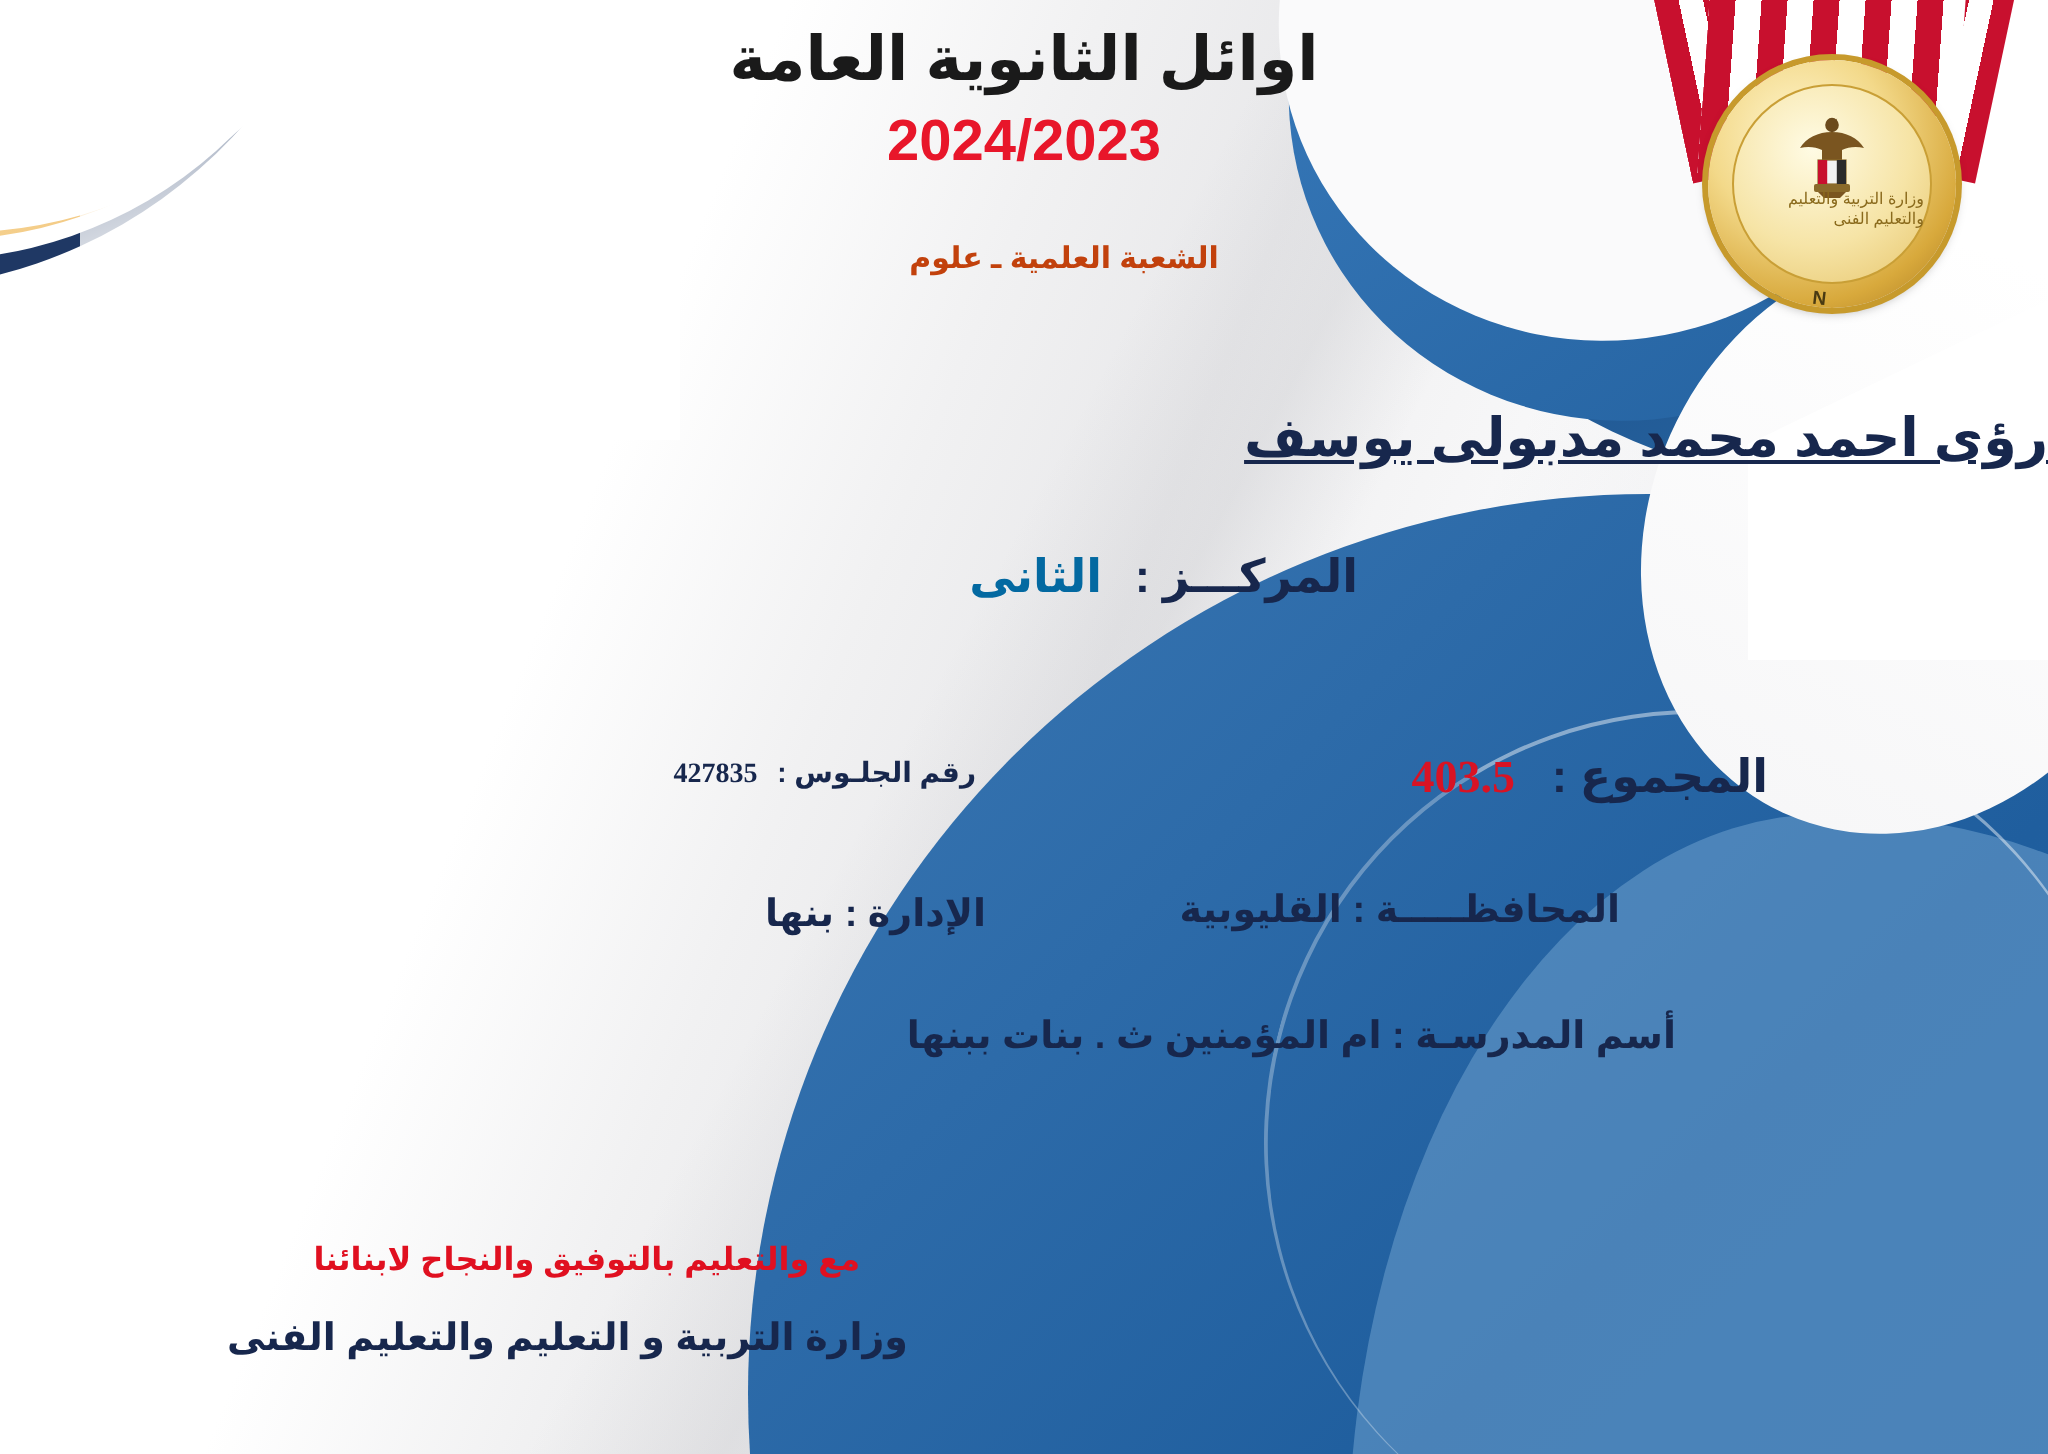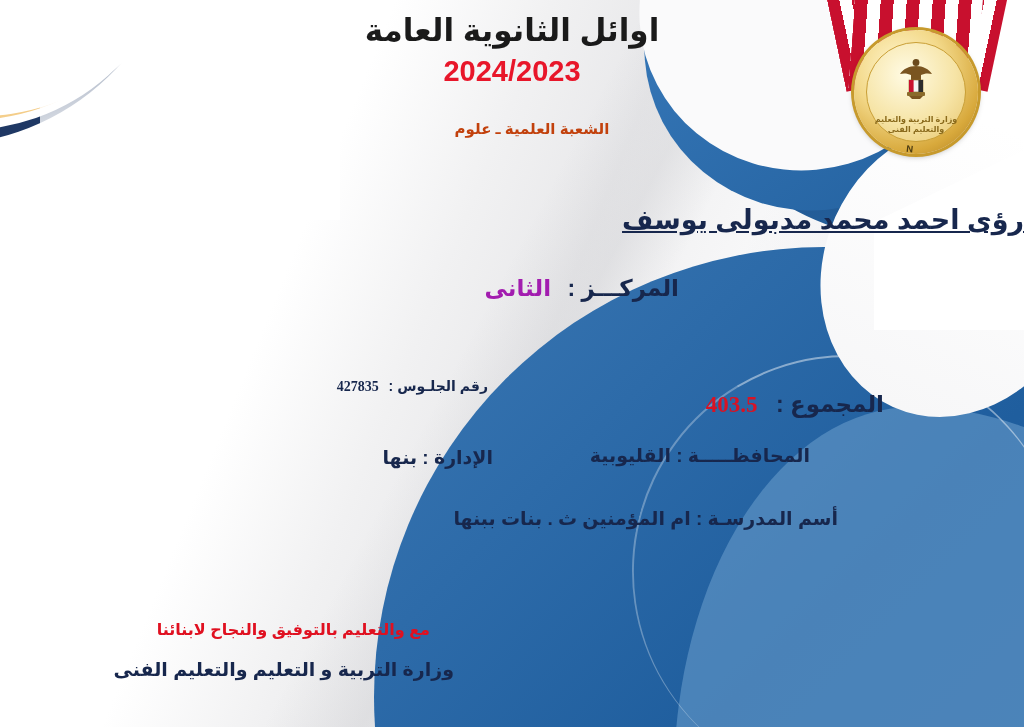--- a/index.html
+++ b/index.html
@@ -261,28 +261,28 @@
     position: absolute;
     left: 50%;
     top: 14px;
     transform: translateX(-50%);
     width: 40px;
     height: 42px;
   }
   .medal-ar {
     position: absolute;
     left: 50%;
-    top: 72px;
+    top: 52px;
     transform: translateX(-50%);
     width: 92px;
-    text-align: center;
+    text-align: right;
     font-size: 8px;
     line-height: 1.25;
     color: #8a6a1c;
-    font-weight: bold;
+    font-weight: normal;
     white-space: pre-line;
   }
   .medal-rim-text {
     position: absolute;
     inset: 0;
   }
   .medal-rim-text text {
     font-size: 9.5px;
     font-weight: bold;
     fill: #4a3a12;
@@ -470,32 +470,31 @@
   .rank-row {
     position: absolute;
     right: 345px;
     top: 275px;
     font-size: 23px;
     font-weight: bold;
     color: #17274d;
     white-space: nowrap;
   }
   .rank-value {
-    color: #a21caf;
+    color: #0369a1;
     margin-right: 10px;
   }
   .total-row {
     position: absolute;
     right: 140px;
     top: 375px;
     font-size: 23px;
     font-weight: bold;
     color: #17274d;
     white-space: nowrap;
-    margin-top: 16px;
   }
   .total-value {
     color: #d81324;
     margin-right: 12px;
     font-family: "Liberation Serif", serif;
     direction: ltr;
     display: inline-block;
   }
   .seat-row {
     position: absolute;

